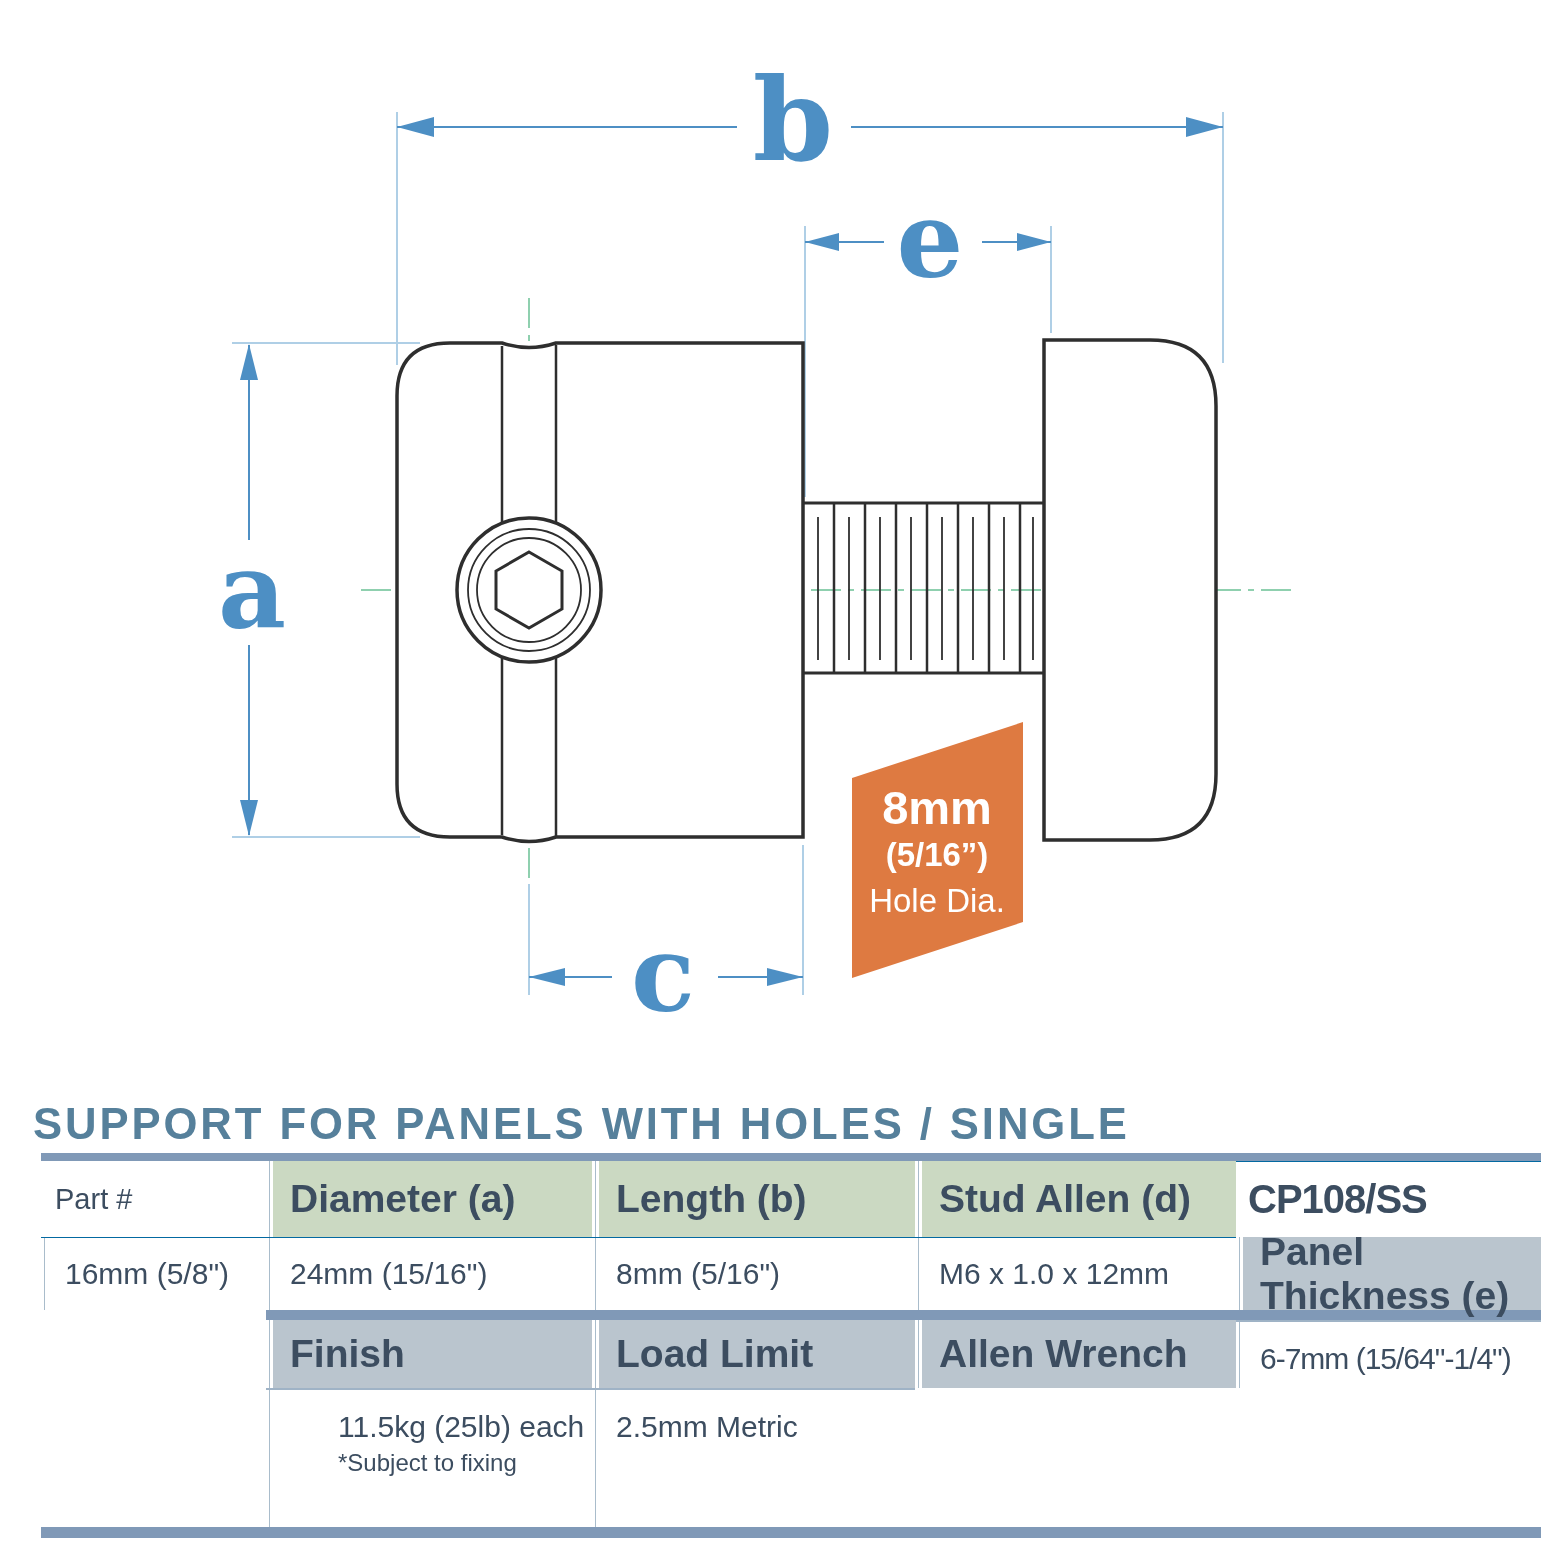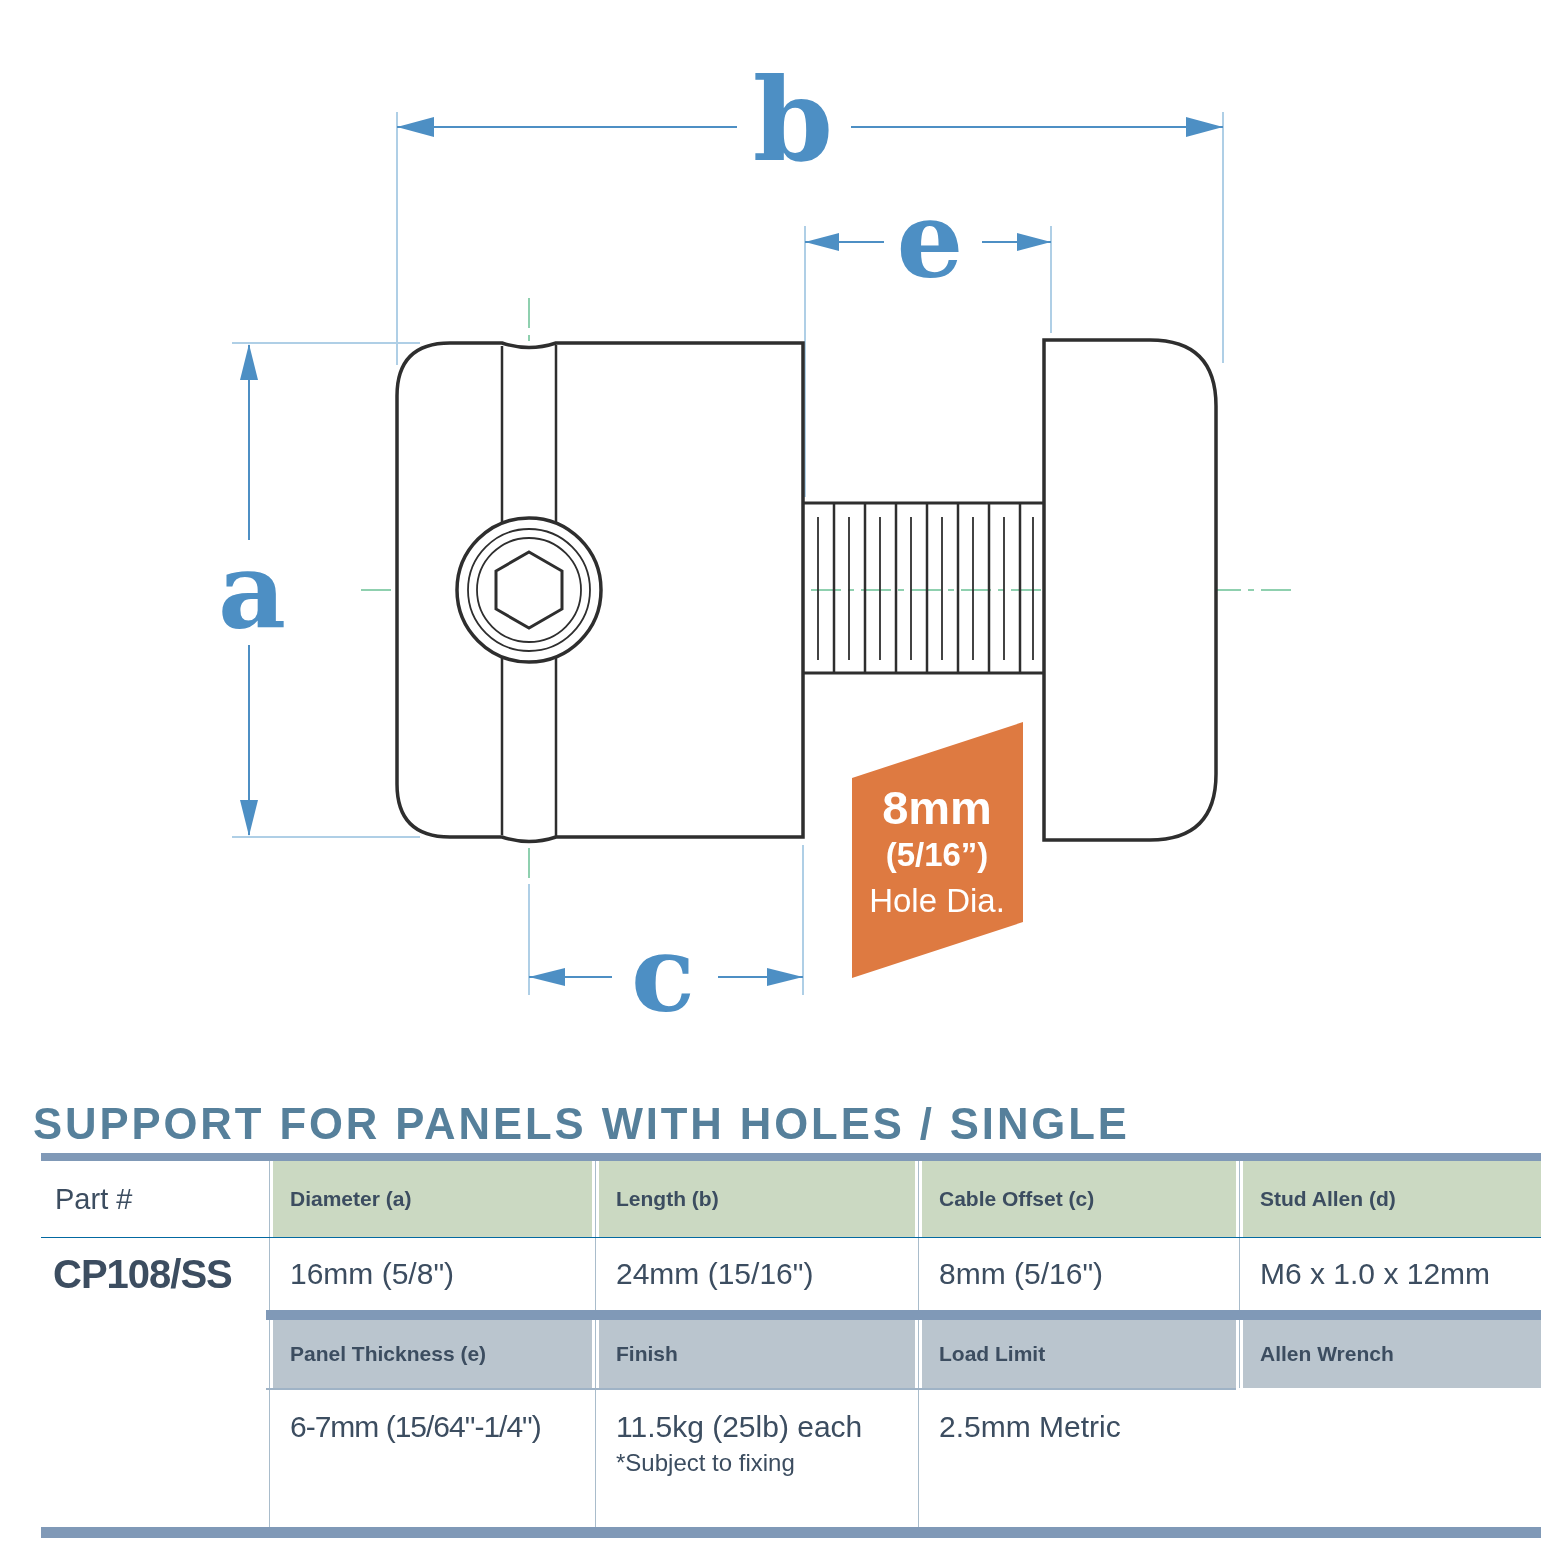--- a/index.html
+++ b/index.html
@@ -10,33 +10,33 @@
   .page-title{position:absolute;left:33px;top:1098px;width:1400px;
               font-size:45px;font-weight:bold;color:#56809B;letter-spacing:3px;
               transform:scaleX(.97);transform-origin:left top;white-space:nowrap;}
   .spec-table{position:absolute;left:41px;top:1153px;width:1510px;color:#3C4D60;}
   .bar{background:#8099B7;}
   .bar-top{height:8px;}
   .bar-bottom{height:11px;}
   .t-grid{display:grid;grid-template-columns:225px 326px 323px 321px 315px;
           grid-template-rows:76px 73px 10px 68px 139px;}
   .cell{display:flex;align-items:center;padding-left:24px;box-sizing:border-box;}
-  .hdr{font-weight:bold;font-size:21px;}
+  .hdr{font-weight:bold;font-size:39px;}
   .val{font-weight:normal;font-size:30px;}
   .green{background:#CBD9C2;}
   .gray{background:#BAC5CE;}
   .divl{box-shadow:inset 3px 0 0 #fff, inset 4px 0 0 #A9BCCB, inset 7px 0 0 #fff;}
   .rowline1{border-top:1px solid #0369a1;}
   .rowline2{border-top:2px solid #9FB3C6;}
   .part-label{font-size:29px;padding-left:14px;}
   .part-number{font-size:40px;font-weight:bold;padding-left:12px;letter-spacing:-1px;}
   .midbar{grid-column:2/6;grid-row:3;background:#8099B7;}
   .partspan{grid-column:1;grid-row:3/6;background:#fff;}
   .topalign{align-items:flex-start;padding-top:20px;}
-  .stack{display:flex;flex-direction:column;line-height:1.15;}
+  .stack{display:flex;flex-direction:column;line-height:1.15;margin-left:48px;}
   .note{font-size:24px;margin-top:4px;}
 </style>
 </head>
 <body>
 
 <div class="canvas">
 
   <svg width="1541" height="1080" viewBox="0 0 1541 1080">
 
     <g stroke="#8FD0AF" stroke-width="2" stroke-dasharray="30 7 6 7">
@@ -134,21 +134,20 @@
 
   <div class="page-title">SUPPORT FOR PANELS WITH HOLES / SINGLE</div>
 
   <div class="spec-table">
     <div class="bar bar-top"></div>
     <div class="t-grid">
 
       <div class="cell part-label">Part #</div>
       <div class="cell hdr green divl">Diameter (a)</div>
       <div class="cell hdr green divl">Length (b)</div>
-      <div class="cell hdr green divl">Cable Offset (c)</div>
       <div class="cell hdr green divl">Stud Allen (d)</div>
 
       <div class="cell part-number rowline1">CP108/SS</div>
       <div class="cell val divl rowline1">16mm (5/8")</div>
       <div class="cell val divl rowline1">24mm (15/16")</div>
       <div class="cell val divl rowline1">8mm (5/16")</div>
       <div class="cell val divl rowline1">M6 x 1.0 x 12mm</div>
 
       <div class="partspan"></div>
       <div class="midbar"></div>

